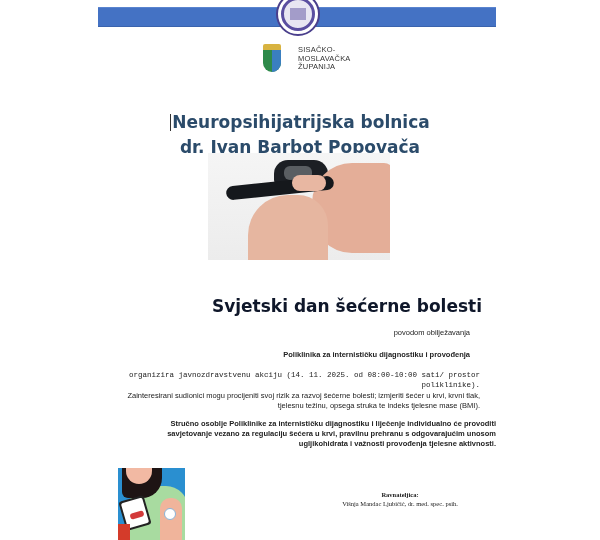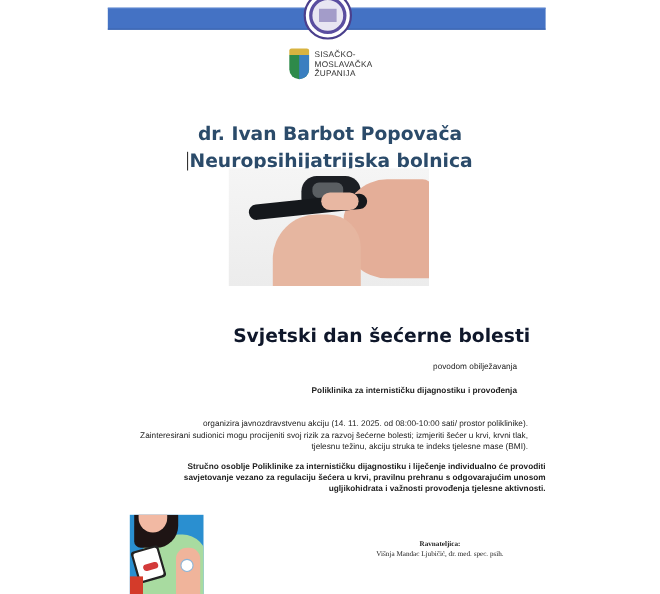--- a/index.html
+++ b/index.html
@@ -58,21 +58,21 @@
       height: 12px;
       background: #6a5fa8;
       opacity: 0.55;
     }
     .county-logo {
       position: absolute;
       left: 262px;
       top: 44px;
       display: flex;
       align-items: flex-start;
-      gap: 4px;
+      gap: 16px;
     }
     .shield {
       width: 20px;
       height: 30px;
       position: relative;
     }
     .shield .crown {
       position: absolute;
       left: 1px;
       top: 0;
@@ -217,23 +217,24 @@
       color: #222;
     }
     .subtitle {
       top: 328px;
     }
     .org {
       top: 350px;
       font-weight: bold;
     }
     .p1 {
-      top: 380px;
+      top: 370px;
       left: 120px;
       width: 360px;
+      font-family: Liberation Mono, monospace;
     }
     .p2 {
       top: 391px;
       left: 120px;
       width: 360px;
     }
     .p3 {
       top: 419px;
       left: 136px;
       width: 360px;
@@ -363,38 +364,38 @@
     <div class="body"></div>
   </div>
   <div class="county-text">
     <div>SISAČKO-</div>
     <div>MOSLAVAČKA</div>
     <div>ŽUPANIJA</div>
   </div>
 </div>
 
 <div class="title-block">
+  <div><span class="caret"></span><span>Neuropsihijatrijska bolnica</span></div>
   <div>dr. Ivan Barbot Popovača</div>
-  <div><span class="caret"></span><span>Neuropsihijatrijska bolnica</span></div>
 </div>
 
 <div class="photo">
   <div class="meter"></div>
   <div class="hand-right"></div>
   <div class="hand-left"></div>
   <div class="lancet"></div>
   <div class="finger"></div>
 </div>
 
 <div class="event-title">Svjetski dan šećerne bolesti</div>
 
 <div class="body-text subtitle">povodom obilježavanja</div>
 <div class="body-text org">Poliklinika za internističku dijagnostiku i provođenja</div>
 <div class="body-text p1">organizira javnozdravstvenu akciju (14. 11. 2025. od 08:00-10:00 sati/ prostor poliklinike).</div>
-<div class="body-text p2">Zainteresirani sudionici mogu procijeniti svoj rizik za razvoj šećerne bolesti; izmjeriti šećer u krvi, krvni tlak, tjelesnu težinu, akciju struka te indeks tjelesne mase (BMI).</div>
+<div class="body-text p2">Zainteresirani sudionici mogu procijeniti svoj rizik za razvoj šećerne bolesti; izmjeriti šećer u krvi, krvni tlak, tjelesnu težinu, opsega struka te indeks tjelesne mase (BMI).</div>
 <div class="body-text p3">Stručno osoblje Poliklinike za internističku dijagnostiku i liječenje individualno će provoditi savjetovanje vezano za regulaciju šećera u krvi, pravilnu prehranu s odgovarajućim unosom ugljikohidrata i važnosti provođenja tjelesne aktivnosti.</div>
 
 <div class="illustration">
   <div class="illus-shirt"></div>
   <div class="illus-hair"></div>
   <div class="illus-face"></div>
   <div class="illus-arm"></div>
   <div class="illus-sensor"></div>
   <div class="illus-phone"></div>
   <div class="illus-hearts"></div>

